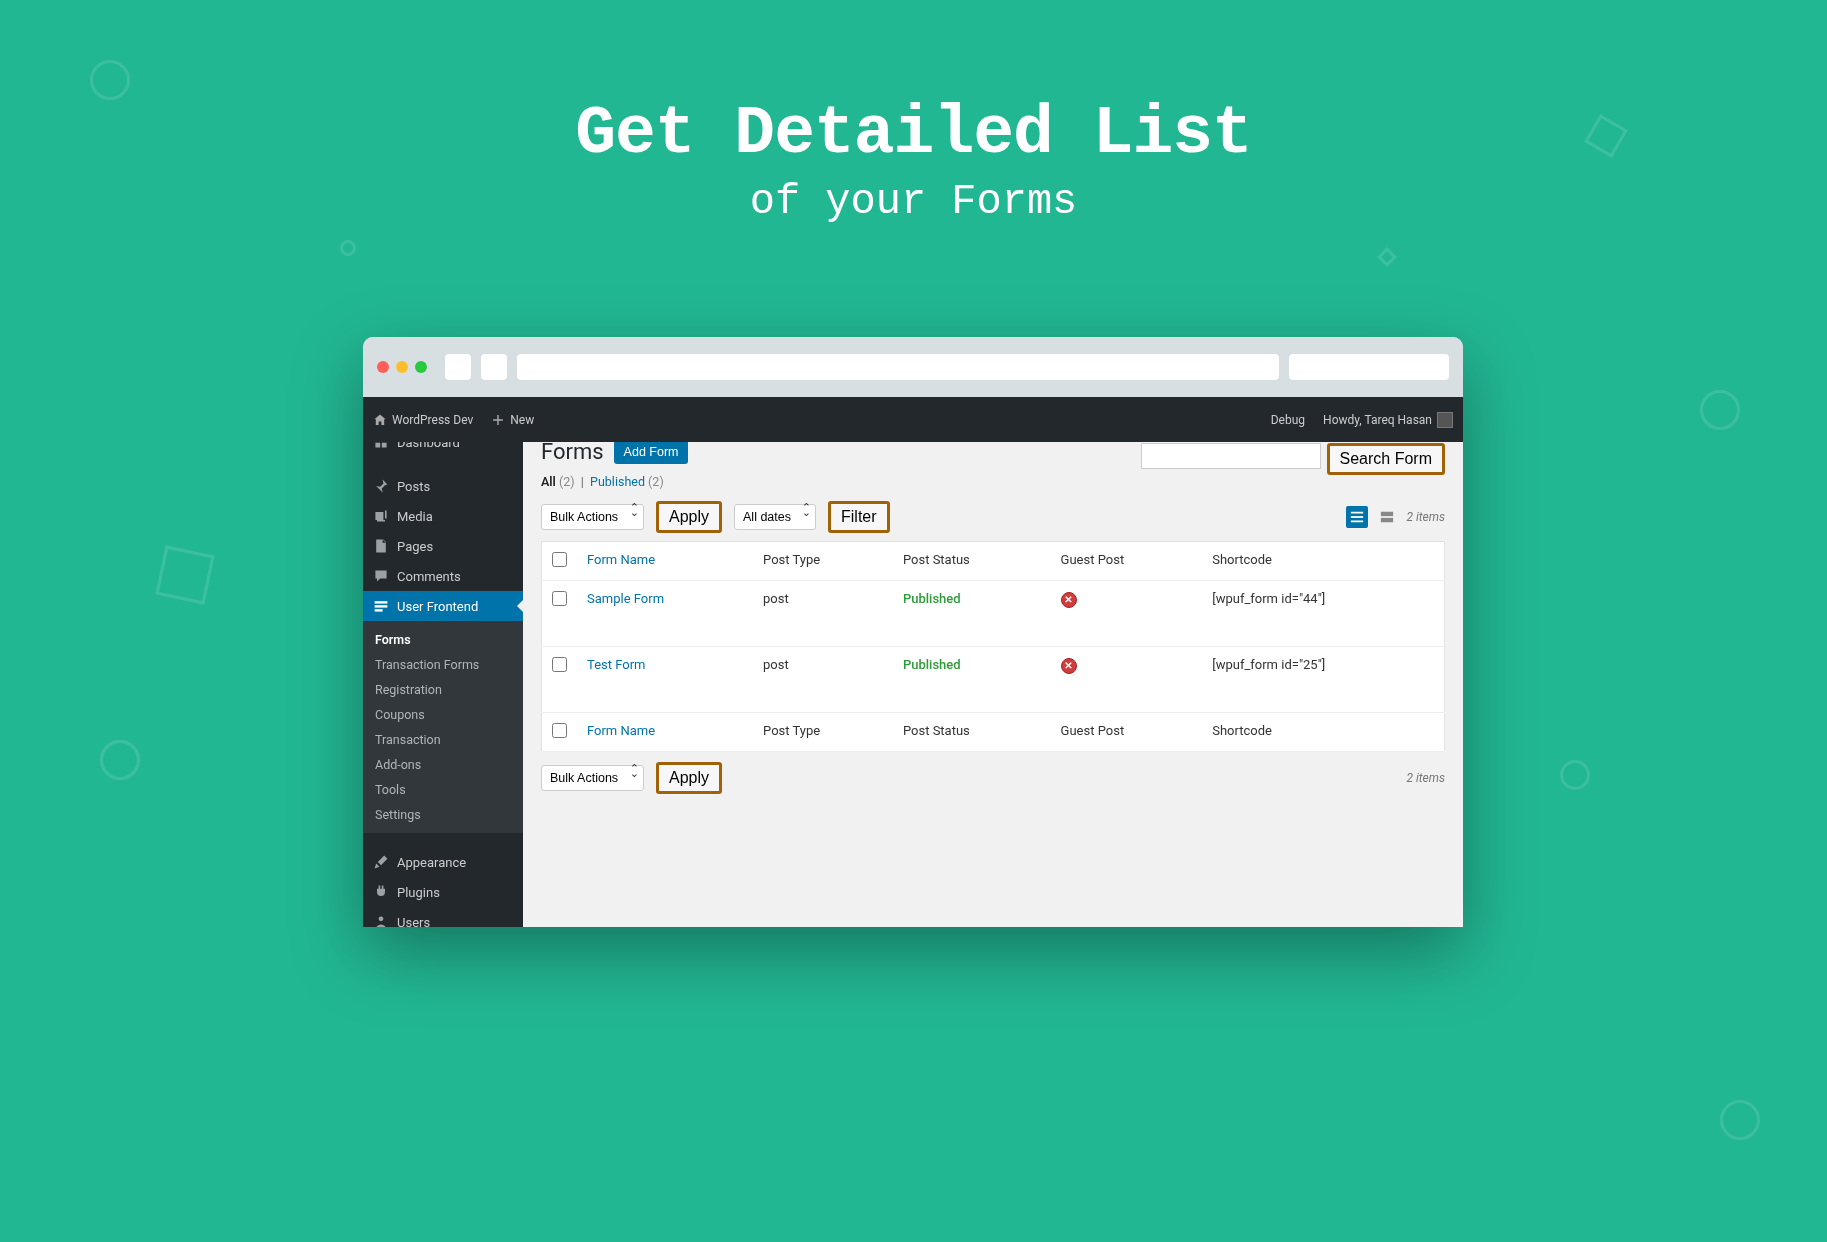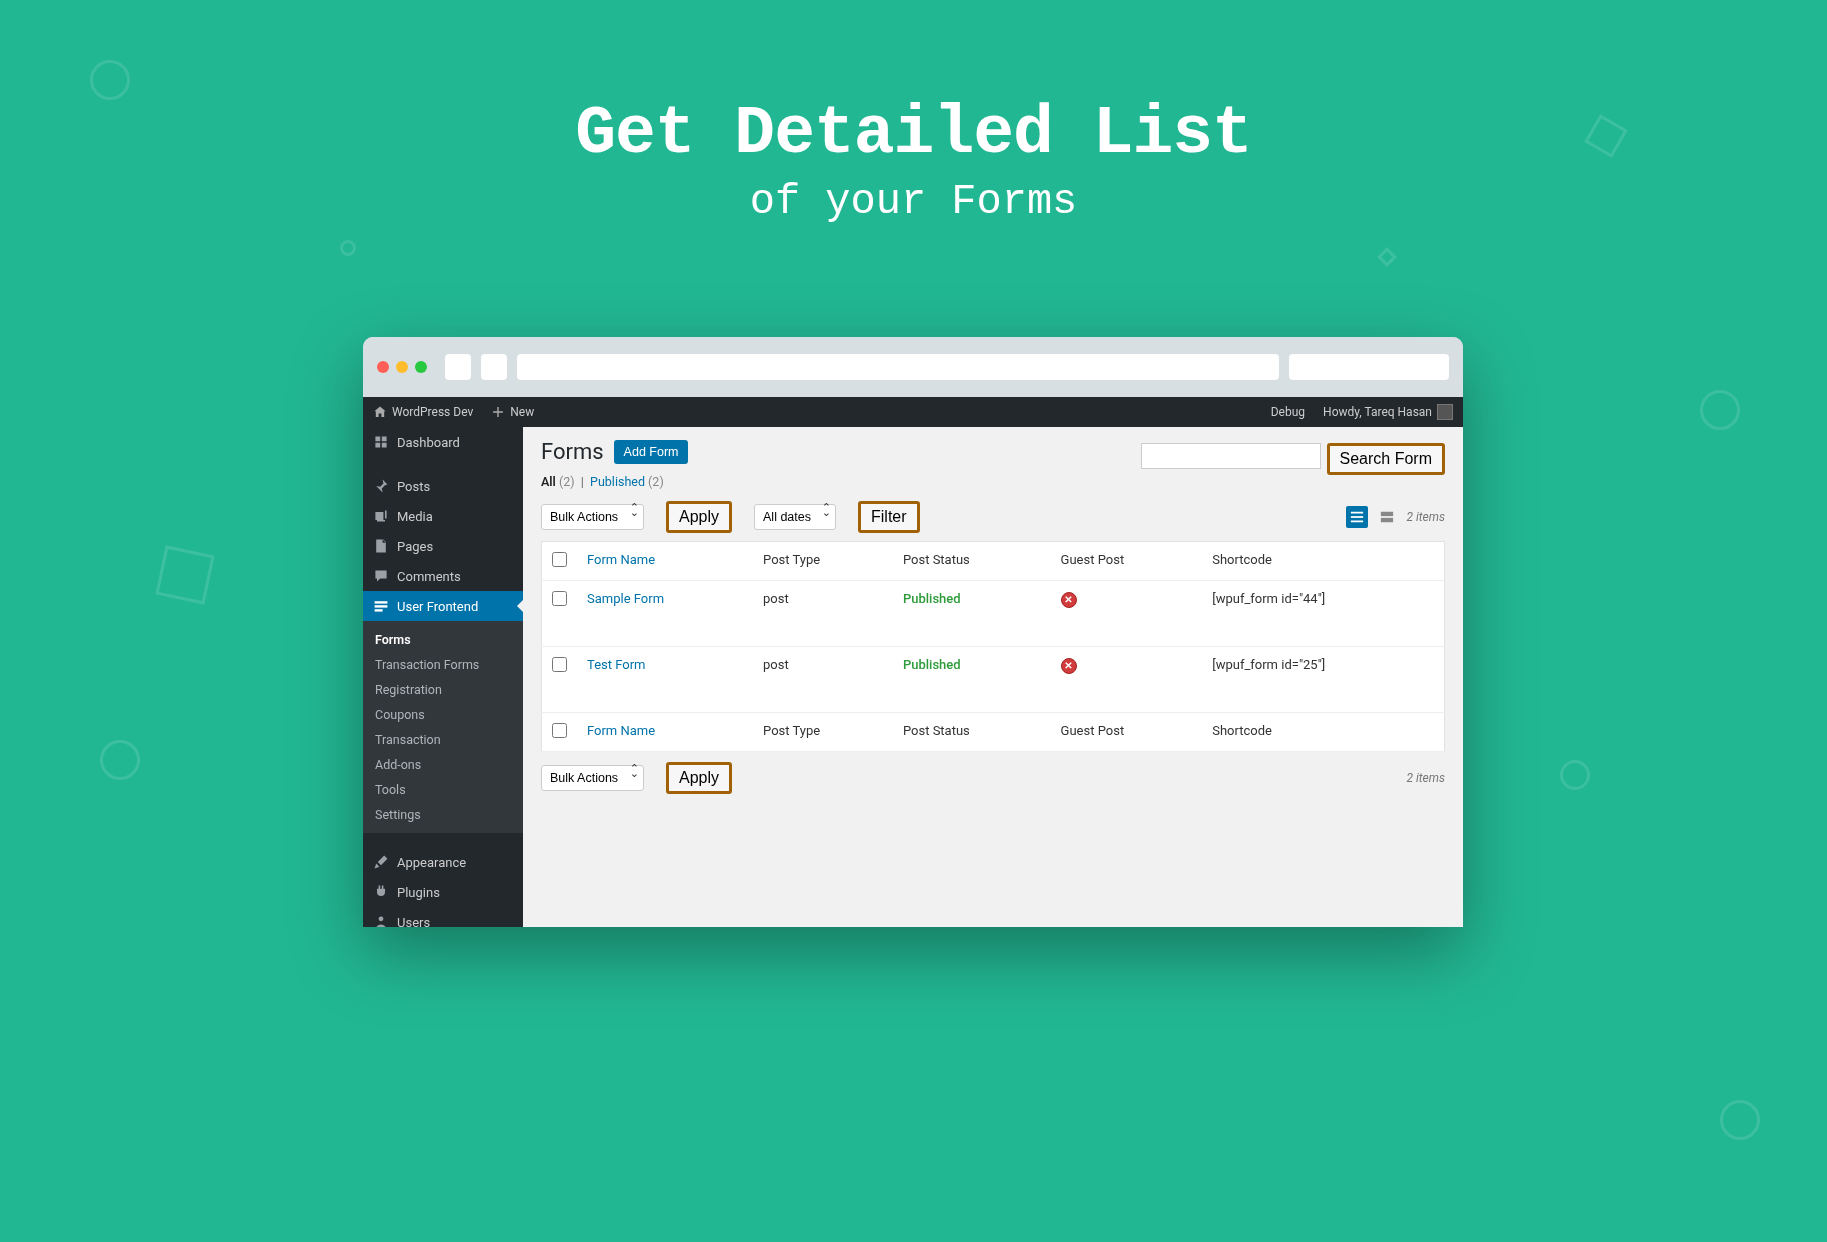--- a/index.html
+++ b/index.html
@@ -33,21 +33,21 @@
   .titlebar { height: 60px; background: #d8dfe2; display: flex; align-items: center; padding: 0 14px; gap: 10px; }
   .dots { display: flex; gap: 7px; margin-right: 8px; }
   .dot { width: 12px; height: 12px; border-radius: 50%; }
   .dot.r { background: #ff5f56; } .dot.y { background: #ffbd2e; } .dot.g { background: #27c93f; }
   .tbar-box { background: #fff; border-radius: 4px; height: 26px; }
   .tbar-box.sm { width: 26px; } .tbar-box.lg { flex: 1; } .tbar-box.md { width: 160px; }
 
   .wp { display: flex; height: calc(100% - 60px); background: #eab308; font-size: 13px; color: #333; }
 
   .adminbar {
-    position: absolute; top: 60px; left: 0; right: 0; height: 30px;
+    position: absolute; top: 60px; left: 0; right: 0; height: 45px;
     background: #23282d; color: #ccc; display: flex; align-items: center;
     padding: 0 10px; font-size: 12px; z-index: 5;
   }
   .adminbar .left { display: flex; align-items: center; gap: 18px; }
   .adminbar .right { margin-left: auto; display: flex; align-items: center; gap: 18px; }
   .adminbar .item { display: flex; align-items: center; gap: 5px; }
   .adminbar svg { width: 14px; height: 14px; fill: #aaa; }
   .avatar { width: 16px; height: 16px; background: #555; border: 1px solid #777; }
 
   .sidebar { width: 160px; background: #23282d; color: #eee; padding-top: 30px; font-size: 13px; }
@@ -76,21 +76,21 @@
 
   .subsub { margin-top: 10px; font-size: 12.5px; color: #666; }
   .subsub a { color: #0073aa; text-decoration: none; }
   .subsub .cnt { color: #888; }
   .subsub strong { color: #222; font-weight: 600; }
 
   .search-row { position: absolute; top: 46px; right: 18px; display: flex; gap: 6px; }
   .search-row input { width: 180px; height: 26px; border: 1px solid #ccc; padding: 0 6px; font-size: 12px; }
   .btn { background: #f7f7f7; border: 3px solid #a16207; padding: 4px 10px; font-size: 16px; border-radius: 3px; cursor: pointer; }
 
-  .tablenav { display: flex; align-items: center; gap: 22px; margin-top: 12px; }
+  .tablenav { display: flex; align-items: center; gap: 12px; margin-top: 12px; }
   .select { position: relative; display: inline-block; }
   .select select { appearance: none; background: #fff; border: 1px solid #ccc; padding: 4px 24px 4px 8px; font-size: 12.5px; border-radius: 3px; height: 26px; }
   .select::after { content: '⌄'; position: absolute; right: 5px; top: 2px; font-size: 11px; pointer-events: none; color: #333; }
   .select::before { content: '⌃'; position: absolute; right: 5px; top: -3px; font-size: 11px; pointer-events: none; color: #333; }
   .tablenav .rt { margin-left: auto; display: flex; align-items: center; gap: 8px; }
   .view-icon { width: 22px; height: 22px; display: inline-flex; align-items: center; justify-content: center; border: 1px solid transparent; cursor: pointer; }
   .view-icon.active { background: #0073aa; color: #fff; border-radius: 2px; }
   .view-icon svg { width: 14px; height: 14px; }
   .items-count { color: #777; font-size: 12px; font-style: italic; }
 

